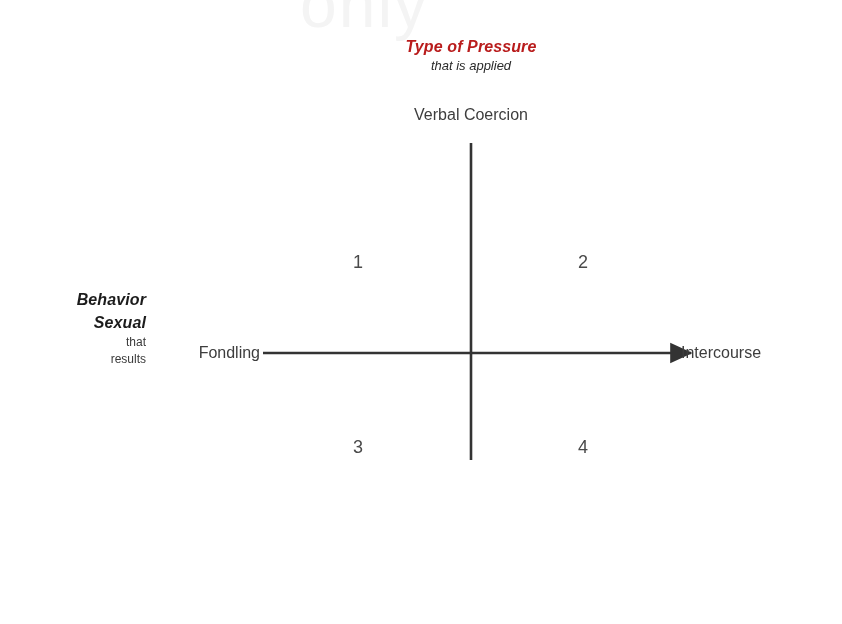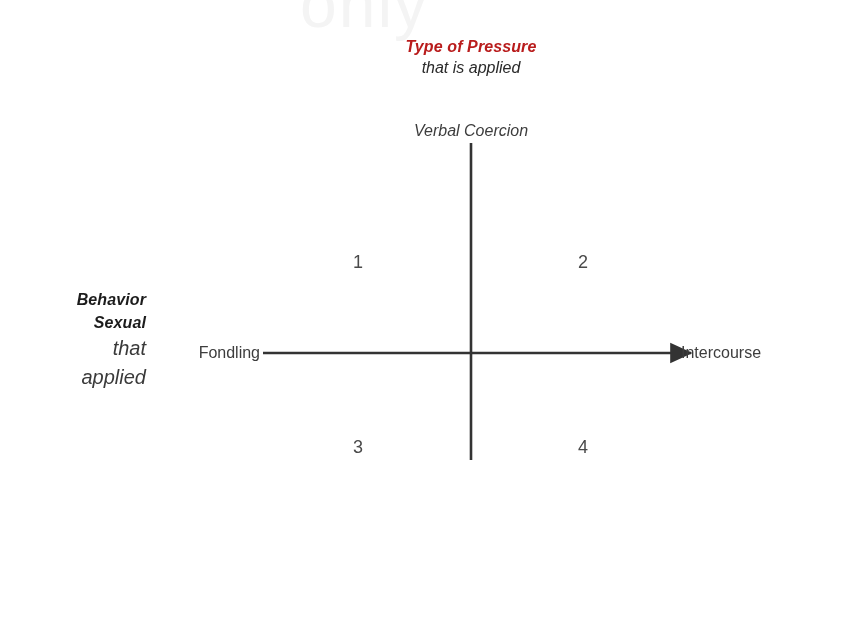--- a/index.html
+++ b/index.html
@@ -50,58 +50,56 @@
     line-height: 1.32;
   }
   .dim-top-title {
     font-size: 16px;
     font-weight: bold;
     font-style: italic;
     color: #b91c1c;
     letter-spacing: .1px;
   }
   .dim-top-sub {
-    font-size: 16px;
+    font-size: 13px;
     font-style: italic;
     color: #2a2a2a;
   }
 
   .dim-left {
     position: absolute;
     left: 0px;
     top: 288px;
     width: 146px;
     text-align: right;
     line-height: 1.44;
   }
   .dim-left-title {
     font-size: 16px;
     font-weight: bold;
     font-style: italic;
     color: #1c1c1c;
     letter-spacing: .1px;
   }
   .dim-left-sub {
-    font-size: 20px;
-    font-style: italic;
+    font-size: 12px;
     color: #3a3a3a;
   }
 
   .pole {
     position: absolute;
     font-size: 16px;
     color: #3d3d3d;
     white-space: nowrap;
   }
   .pole-top {
     left: 271px;
-    top: 122px;
+    top: 106px;
     width: 400px;
     text-align: center;
-    font-style: italic;
   }
   .pole-bottom {
     left: 271px;
     top: 596px;
     width: 400px;
     text-align: center;
   }
   .pole-left {
     left: 12px;
     top: 344px;
@@ -149,21 +147,21 @@
 
   <div class="dim-top">
     <div class="dim-top-title">Type of Pressure</div>
     <div class="dim-top-sub">that is applied</div>
   </div>
 
   <div class="dim-left">
     <div class="dim-left-title">Behavior</div>
     <div class="dim-left-title">Sexual</div>
     <div class="dim-left-sub">that</div>
-    <div class="dim-left-sub">applied</div>
+    <div class="dim-left-sub">results</div>
   </div>
 
   <div class="pole pole-top">Verbal Coercion</div>
 
 
   <div class="pole pole-left">Fondling</div>
 
   <div class="pole pole-right">Intercourse</div>
 
   <div class="qnum q1">1</div>

